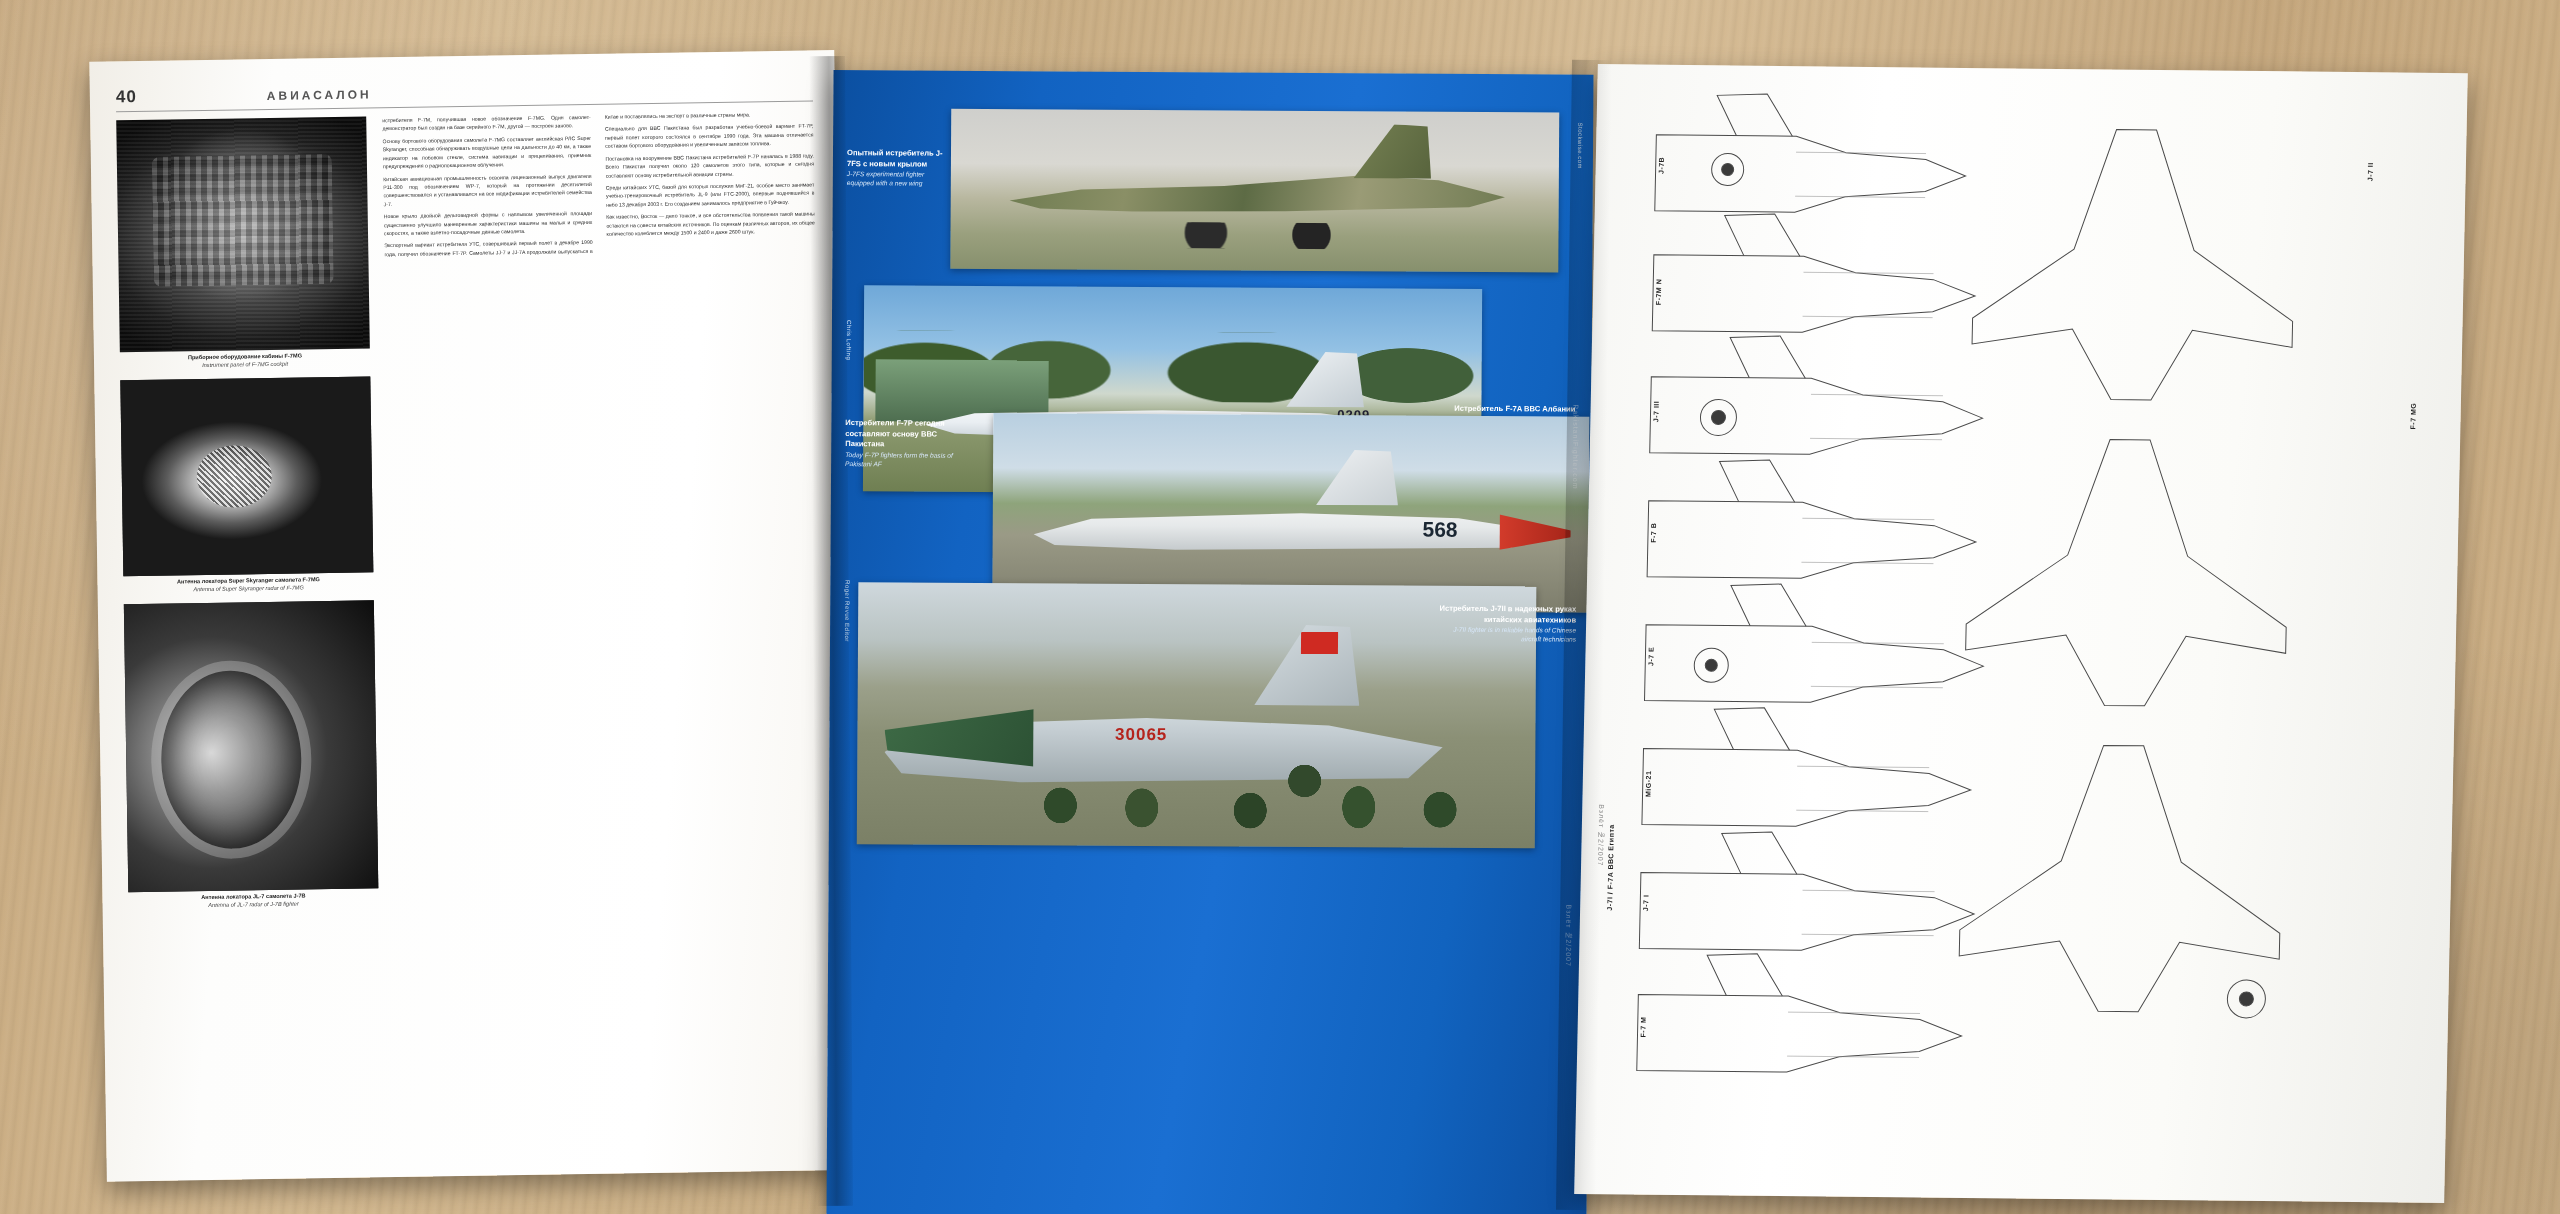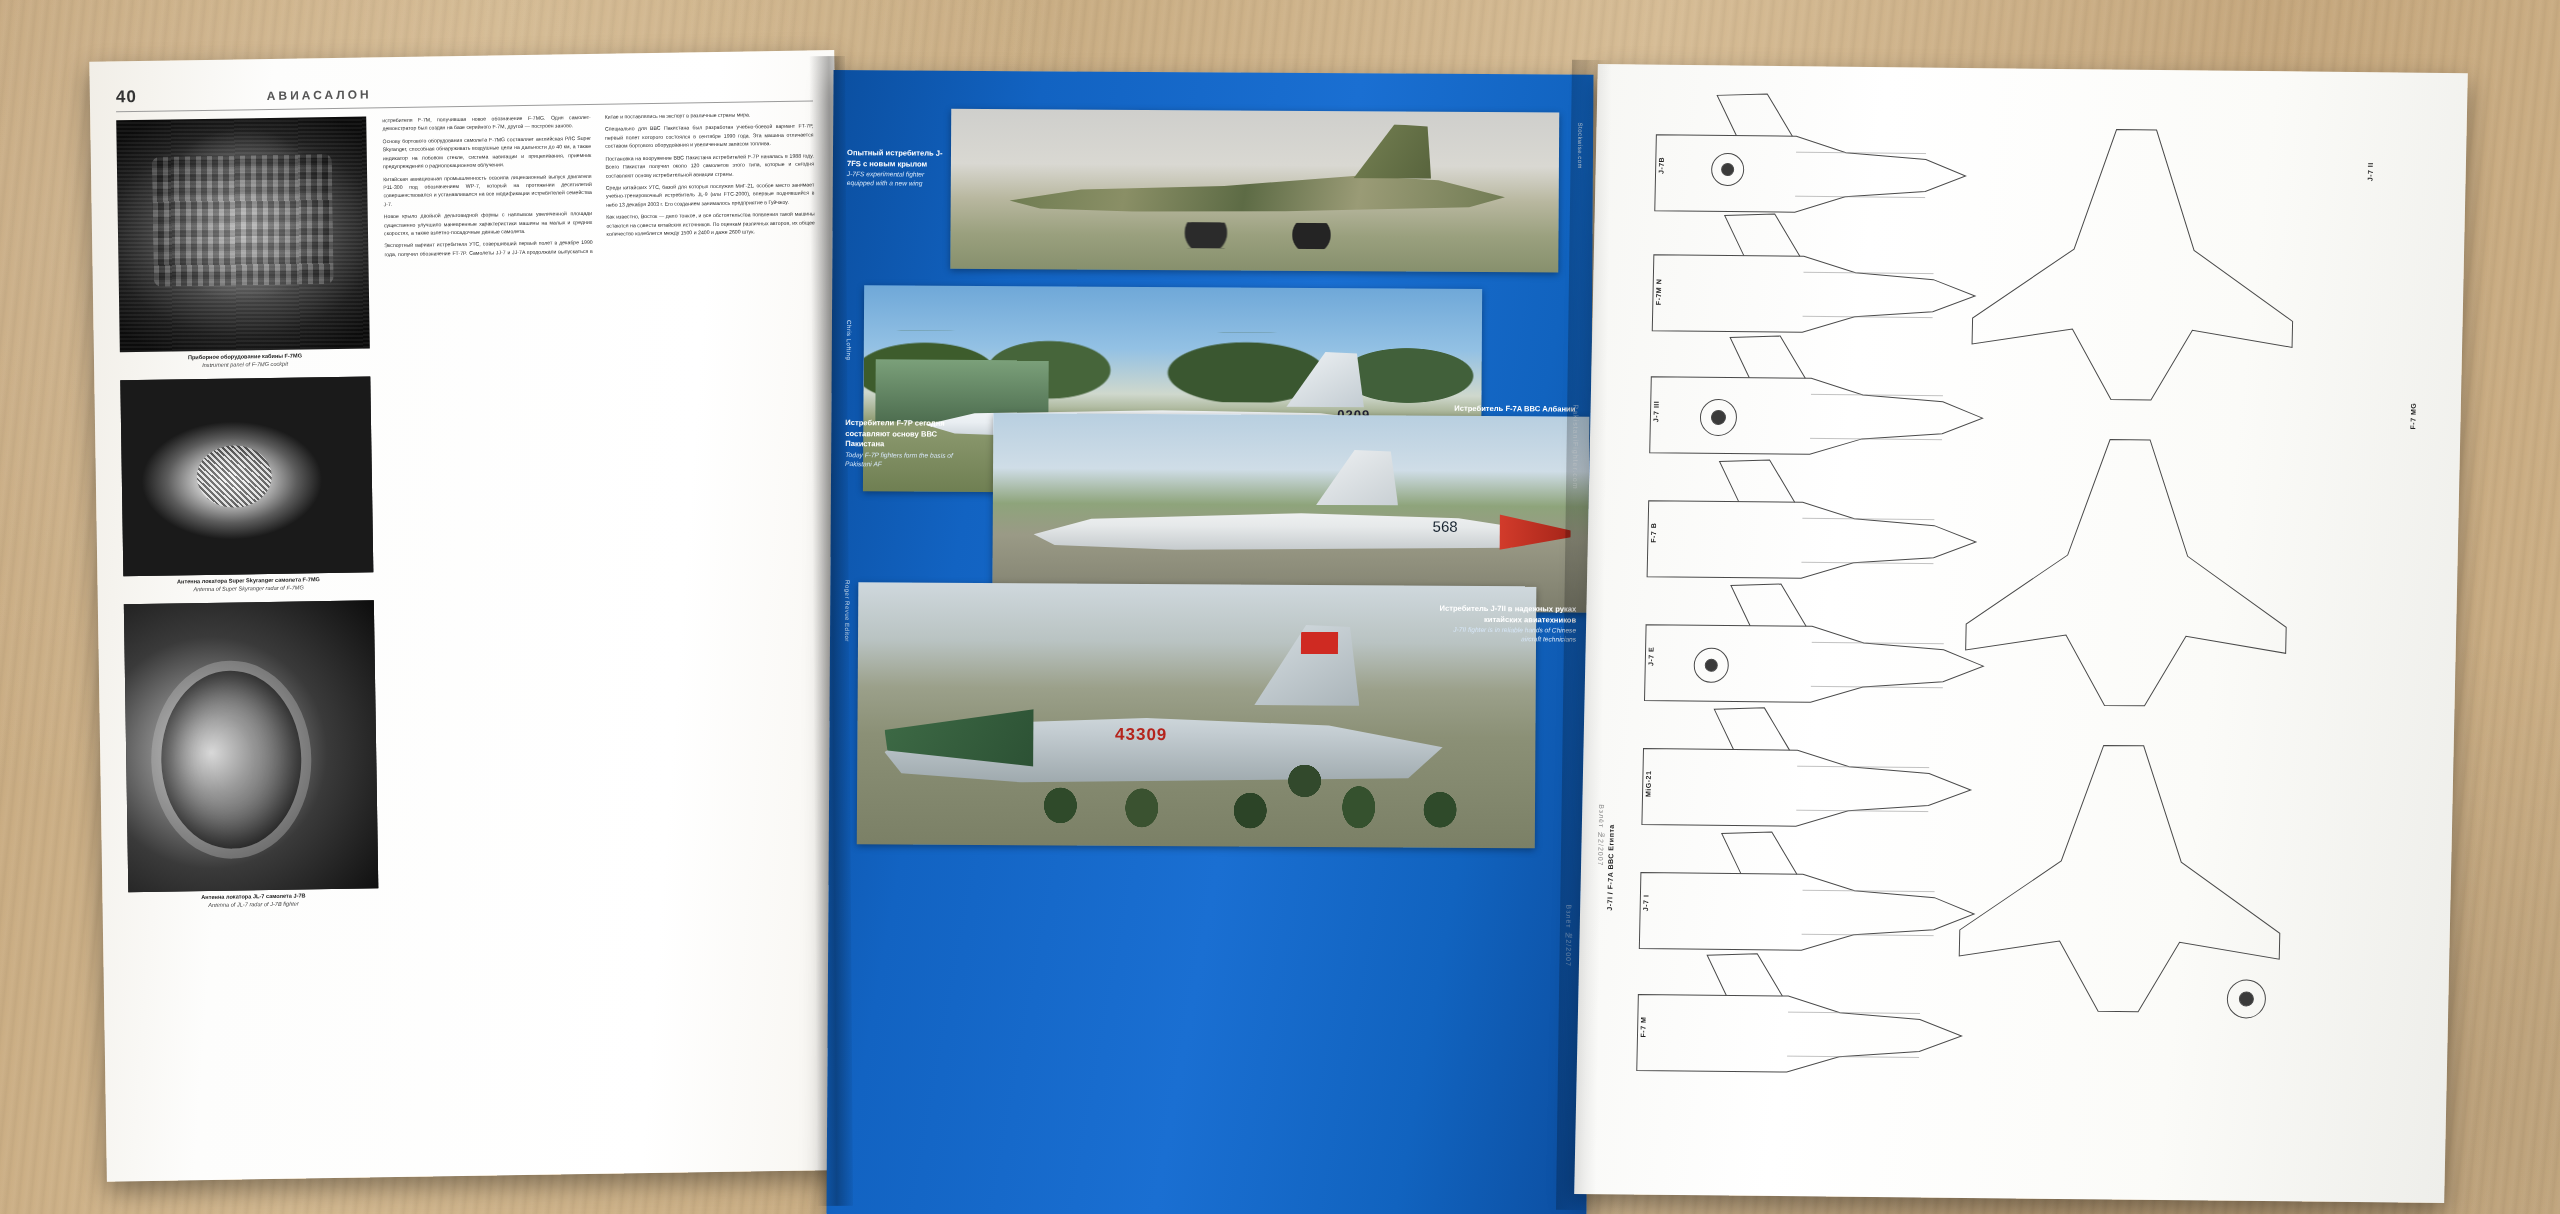--- a/index.html
+++ b/index.html
@@ -254,21 +254,21 @@
     background: linear-gradient(90deg,#d23b2b,#a62519);
     clip-path: polygon(0% 10%, 100% 46%, 100% 62%, 0% 92%);
   }
   #ph3 .fin {
     position:absolute; left: 52%; top: 16%; width: 16%; height: 30%;
     background: linear-gradient(150deg,#f2f4f6,#c9d0d4);
     clip-path: polygon(14% 100%, 54% 6%, 92% 8%, 100% 100%);
   }
   #ph3 .serial {
     position:absolute; right: 22%; top: 52%;
-    font-size: 15px; font-weight: normal; color: #1b2733;
+    font-size: 21px; font-weight: bold; color: #1b2733;
   }
   
   #ph4 {
     left: 28px; top: 512px; width: 678px; height: 262px;
     background: linear-gradient(180deg,#cfd8dd 0%, #b9c3c2 22%, #9ba08a 40%, #8b9076 58%, #7b8066 100%);
   }
   #ph4 .jet {
     position:absolute; left: 4%; top: 40%; width: 84%; height: 40%;
     background: linear-gradient(180deg,#dfe7ea 0%, #c4cdd2 40%, #97a2a6 100%);
     clip-path: polygon(0% 62%, 8% 36%, 46% 28%, 78% 34%, 98% 54%, 92% 84%, 24% 90%, 3% 82%);
@@ -470,21 +470,21 @@
       <div class="cap-blue" style="left:14px; top:348px; width:132px;">
         <span class="ru">Истребители F-7P сегодня составляют основу ВВС Пакистана</span>
         <span class="en">Today F-7P fighters form the basis of Pakistani AF</span>
       </div>
       <div class="watermark-v" style="right:12px; top:330px;">PakistaniFighter.com</div>
 
       <div class="photo" id="ph4">
         <div class="jet"></div>
         <div class="nosecone"></div>
         <div class="fin"></div>
-        <div class="serial">43309</div>
+        <div class="serial">30065</div>
         <div class="crew"></div>
       </div>
       <div class="cap-blue cap-right" style="right:14px; top:530px; width:138px;">
         <span class="ru">Истребитель J-7II в надежных руках китайских авиатехников</span>
         <span class="en">J-7II fighter is in reliable hands of Chinese aircraft technicians</span>
       </div>
       <div class="side-credit" style="left:14px; top:510px;">Roger Revue Editor</div>
 
       <div class="watermark-v" style="right:16px; top:830px;">Взлёт №2/2007</div>
     </div>

